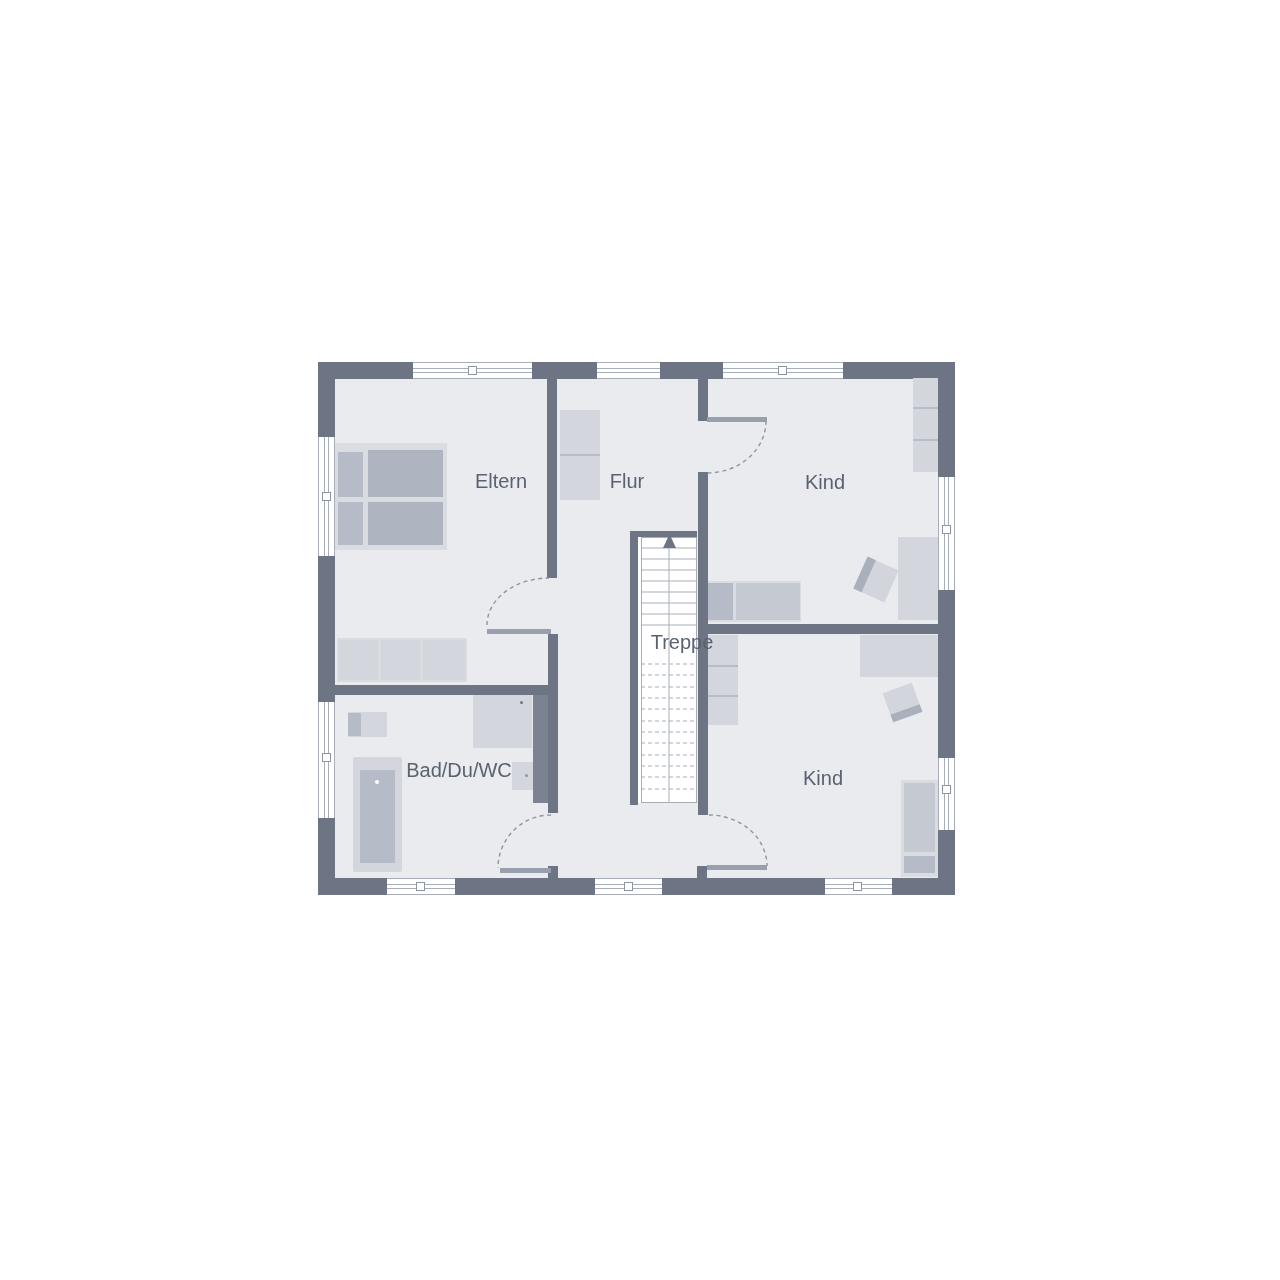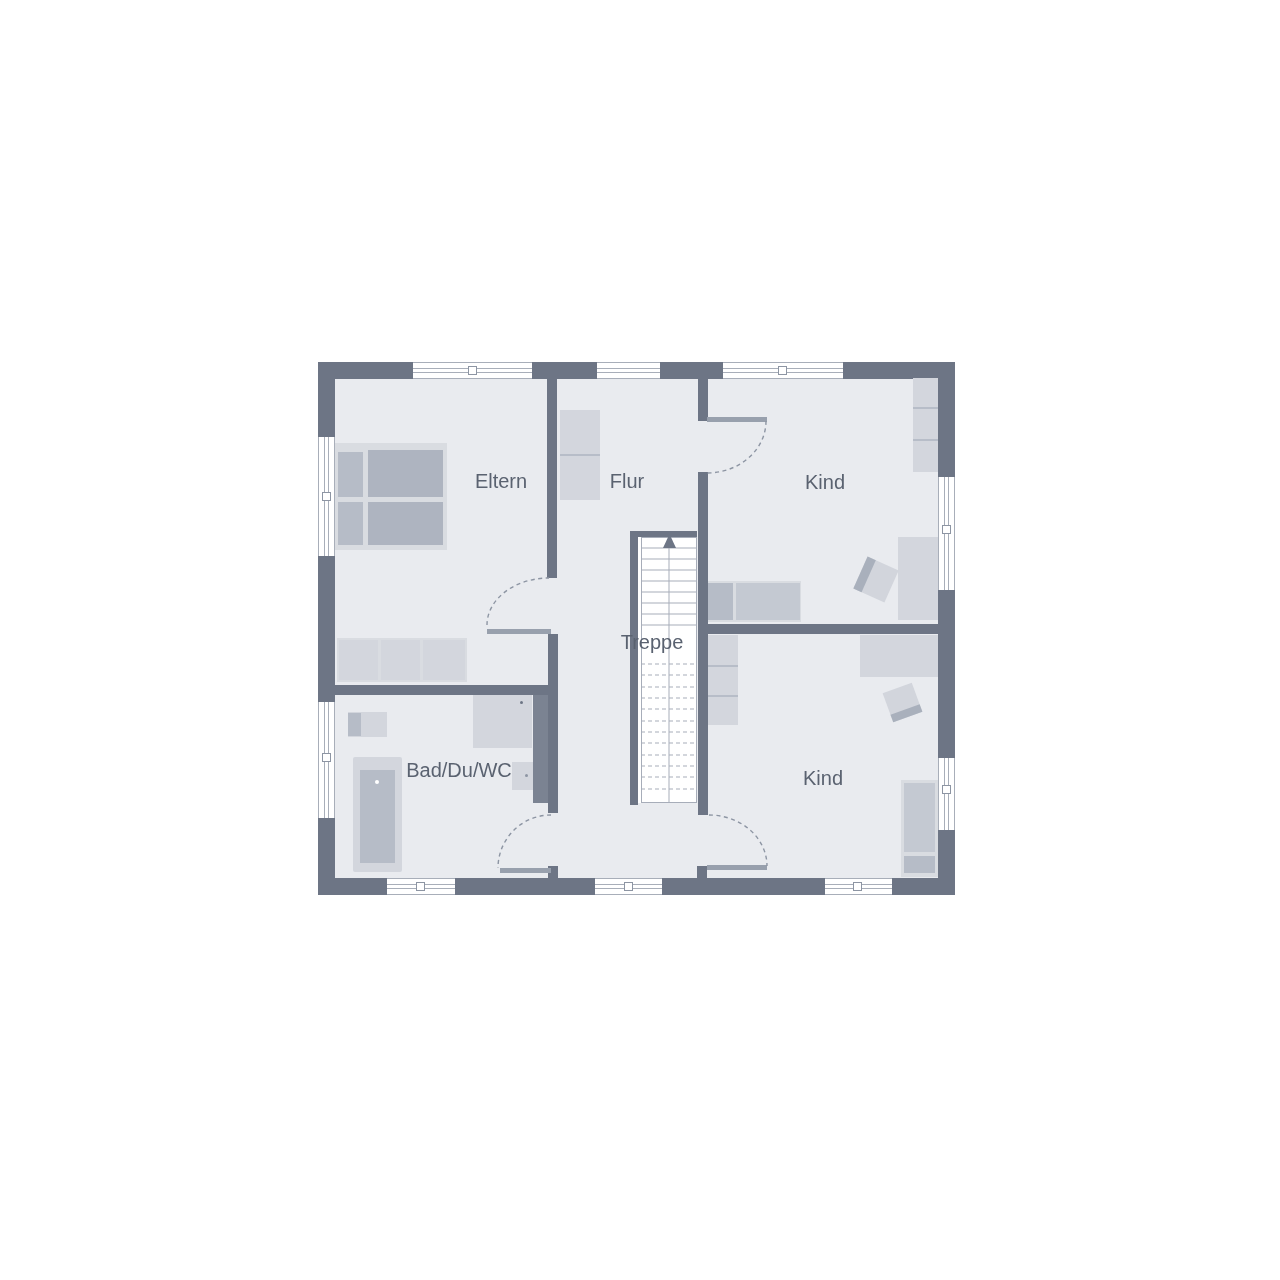--- a/index.html
+++ b/index.html
@@ -187,18 +187,18 @@
         <path d="M 169 263 A 62 47 0 0 1 231 216"></path>
         <path d="M 448 59 A 59 52 0 0 1 389 111"></path>
         <path d="M 233 453 A 53 53 0 0 0 180 506"></path>
         <path d="M 391 453 A 58 51 0 0 1 449 504"></path>
       </g>
     </svg>
 
     <div class="lbl" style="left:183px;top:119px;">Eltern</div>
     <div class="lbl" style="left:309px;top:119px;">Flur</div>
     <div class="lbl" style="left:507px;top:120px;">Kind</div>
-    <div class="lbl" style="left:334px;top:280px;">Treppe</div>
+    <div class="lbl" style="left:364px;top:280px;">Treppe</div>
     <div class="lbl" style="left:141px;top:408px;">Bad/Du/WC</div>
     <div class="lbl" style="left:505px;top:416px;">Kind</div>
 
   </div>
 </div>
 
 </body></html>

